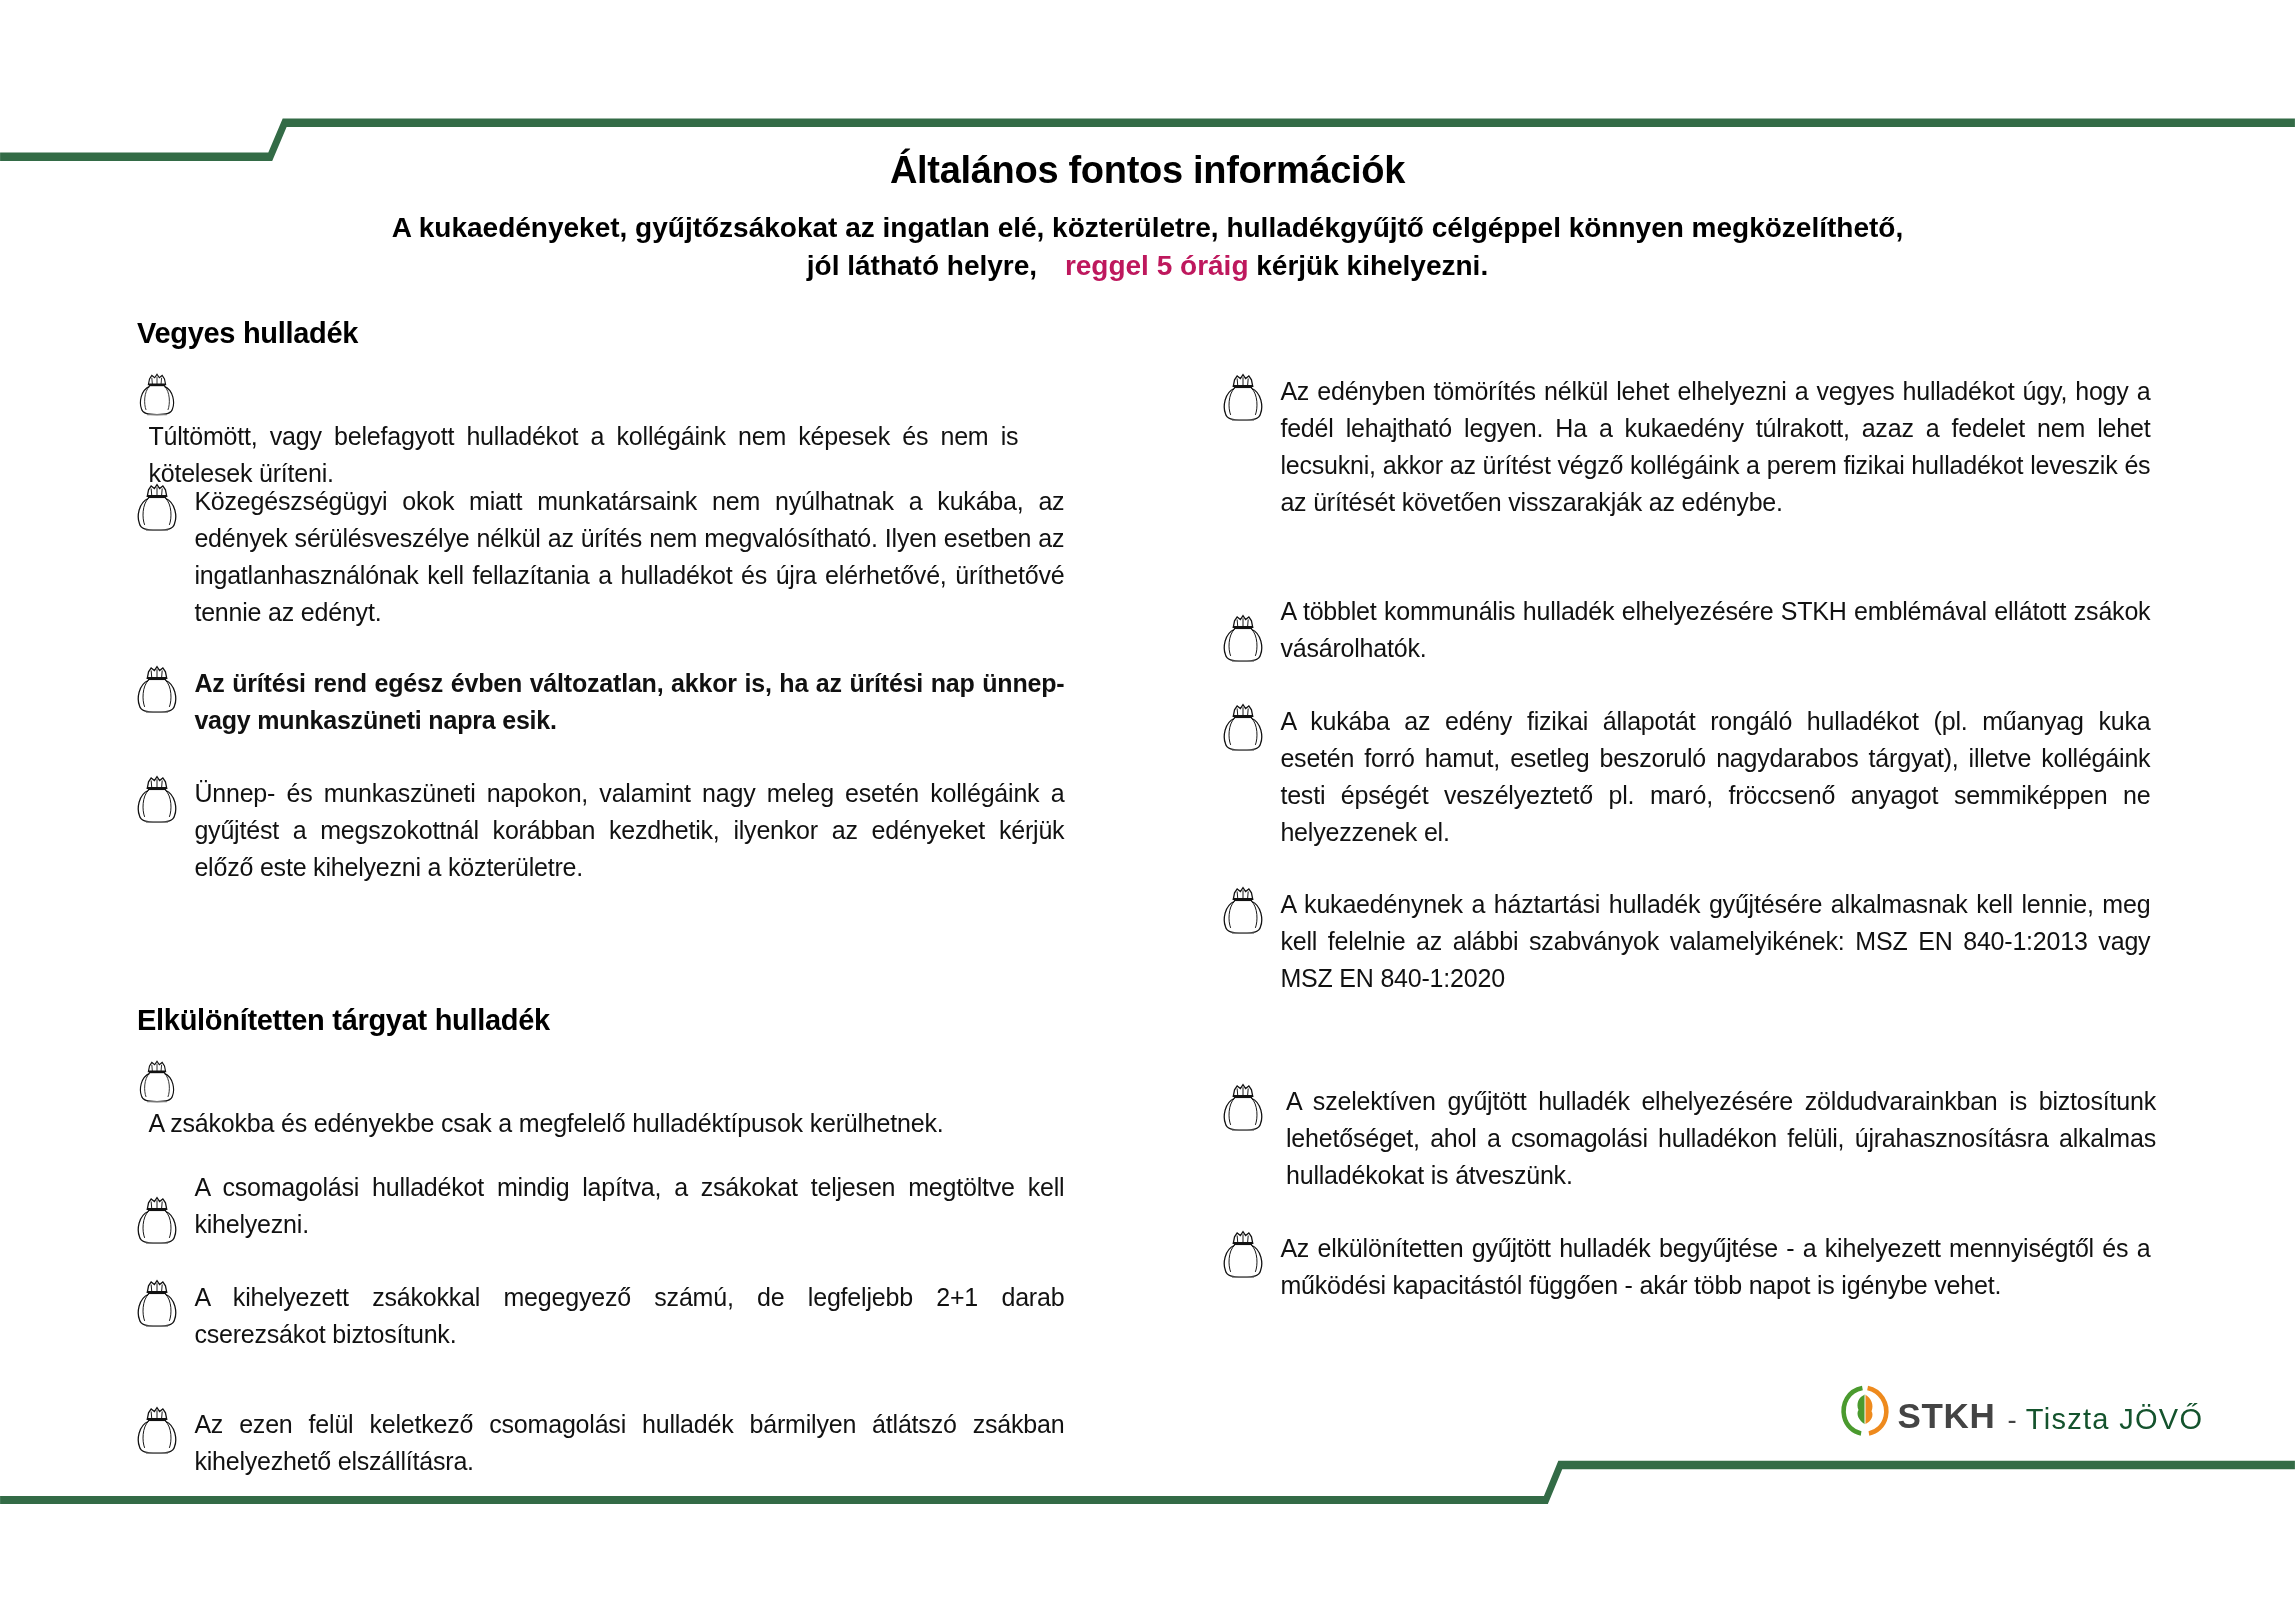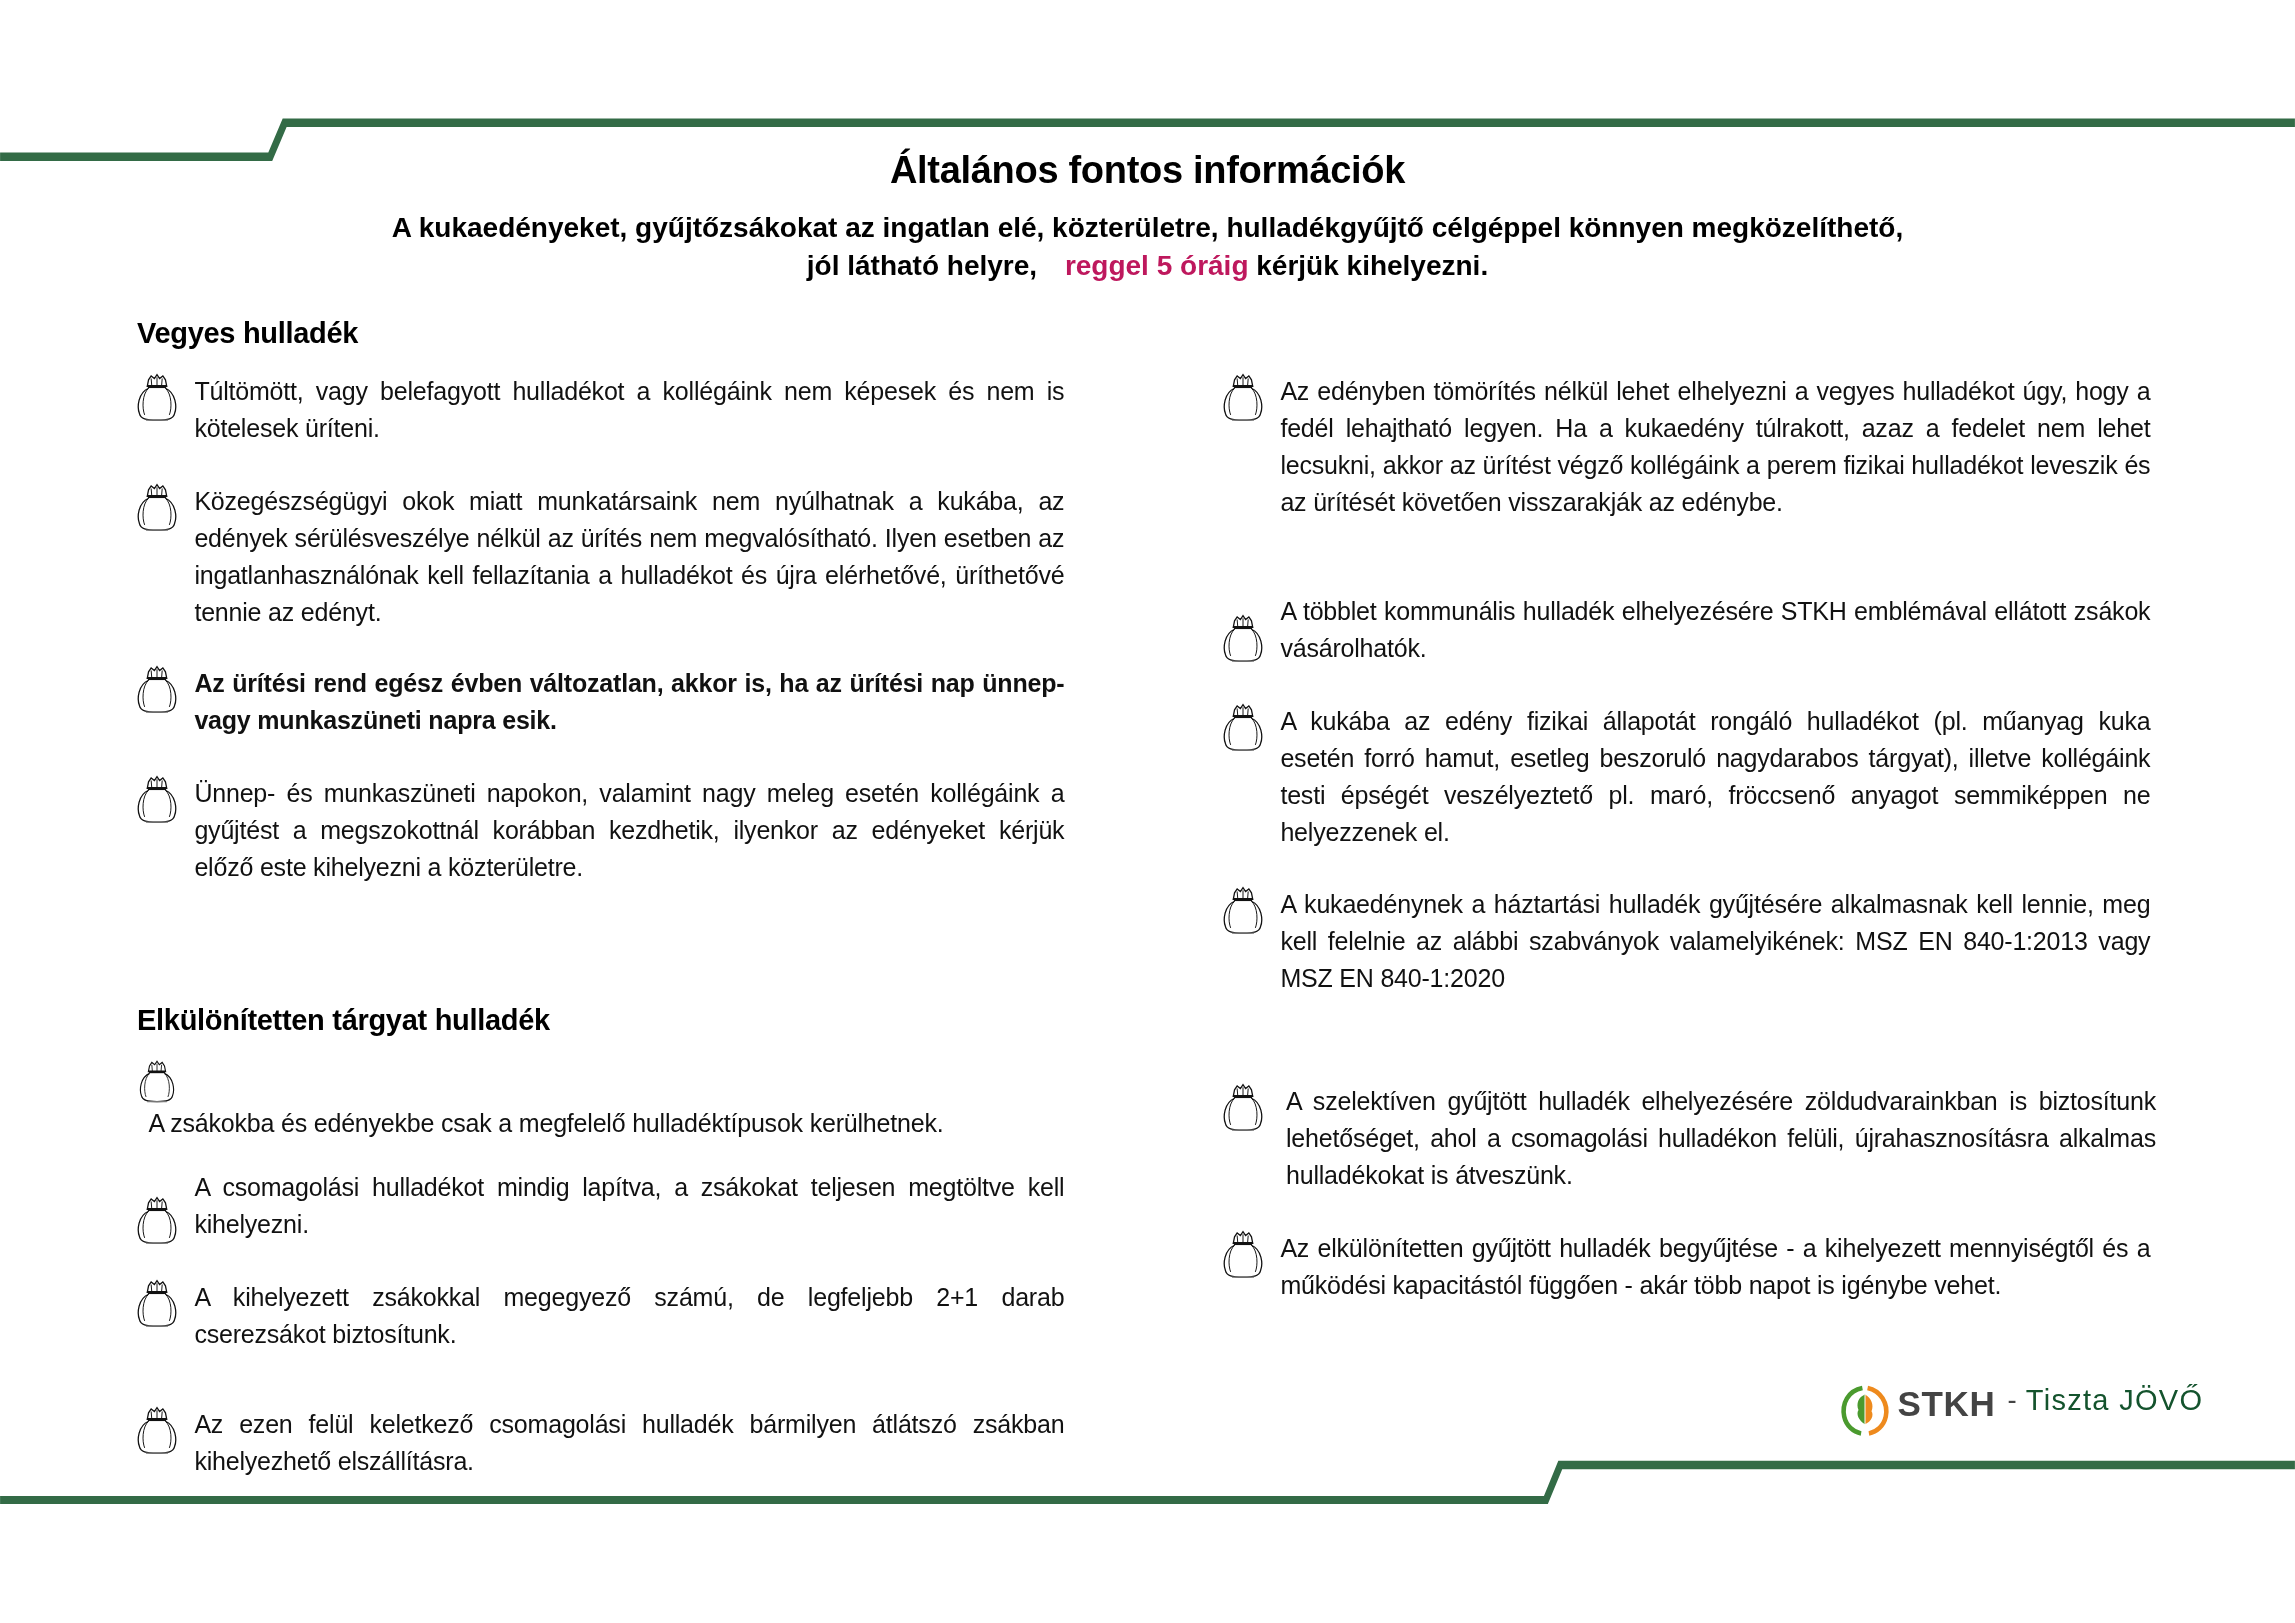--- a/index.html
+++ b/index.html
@@ -15,21 +15,21 @@
   .red { color:#be185d;margin-left:20px; }
   .section-h { position:absolute; font-weight:bold; font-size:29px; letter-spacing:-0.3px; }
   .item { position:absolute; display:flex; }
   .item .icon { width:46px; flex:0 0 46px; height:52px; margin-top:-1.3px; }
   .item .text { font-size:25px; line-height:37px; text-align:justify;
                 letter-spacing:-0.2px; color:#111; }
   .left-col .item { left:134px; width:932px; }
   .left-col .item .text { width:870px; margin-left:14.4px; }
   .right-col .item { left:1220px; width:936px; }
   .right-col .item .text { width:870px; margin-left:14.4px; }
-  .logo { position:absolute; left:1839px; top:1384px; height:52px; display:flex; align-items:flex-start; }
+  .logo { position:absolute; left:1839px; top:1384px; height:52px; display:flex; align-items:flex-end; }
   .logo .brand { font-weight:bold; font-size:35px; color:#444444; margin-left:6.5px; letter-spacing:0.7px; }
   .logo .dash { font-size:27.5px; color:#444; margin-left:11.8px; }
   .logo .tag { font-size:29px; color:#14532d; margin-left:9.2px; letter-spacing:1.3px; }
 </style>
 </head>
 <body>
 
 <svg class="deco" width="2295" height="1623" viewBox="0 0 3508 2481">
   <polygon points="0,233 410,233 432,181 3508,181 3508,194 438,194 416,246 0,246" fill="#336b46"></polygon>
   <polygon points="0,2287 2360,2287 2382,2233 3508,2233 3508,2246 2388,2246 2366,2299 0,2299" fill="#336b46"></polygon>
@@ -53,21 +53,21 @@
 
 <div class="title">Általános fontos információk</div>
 <div class="subtitle sub1">A kukaedényeket, gyűjtőzsákokat az ingatlan elé, közterületre, hulladékgyűjtő célgéppel könnyen megközelíthető,</div>
 <div class="subtitle sub2">
   <span>jól látható helyre, </span><span class="red">reggel 5 óráig</span><span> kérjük kihelyezni.</span>
 </div>
 
 <div class="left-col">
   <div class="section-h" style="left:137px; top:317px;">Vegyes hulladék</div>
 
-  <div class="item" style="top:373px;">
+  <div class="item" style="top:373px;flex-direction:column;">
     <svg class="icon" viewBox="0 0 70 80" width="46" height="52">
         <use href="#bag"></use>
       </svg>
     <div class="text">Túltömött, vagy belefagyott hulladékot a kollégáink nem képesek és nem is kötelesek üríteni.</div>
   </div>
   <div class="item" style="top:483px;">
     <svg class="icon" viewBox="0 0 70 80" width="46" height="52">
         <use href="#bag"></use>
       </svg>
     <div class="text">Közegészségügyi okok miatt munkatársaink nem nyúlhatnak a kukába, az edények sérülésveszélye nélkül az ürítés nem megvalósítható. Ilyen esetben az ingatlanhasználónak kell fellazítania a hulladékot és újra elérhetővé, üríthetővé tennie az edényt.</div>

